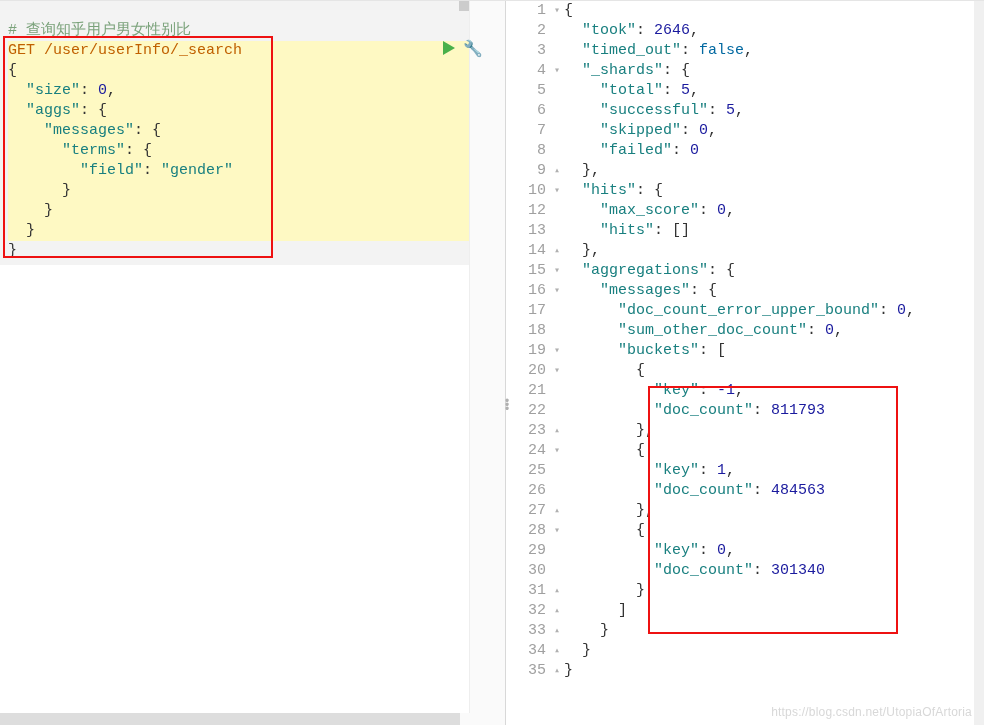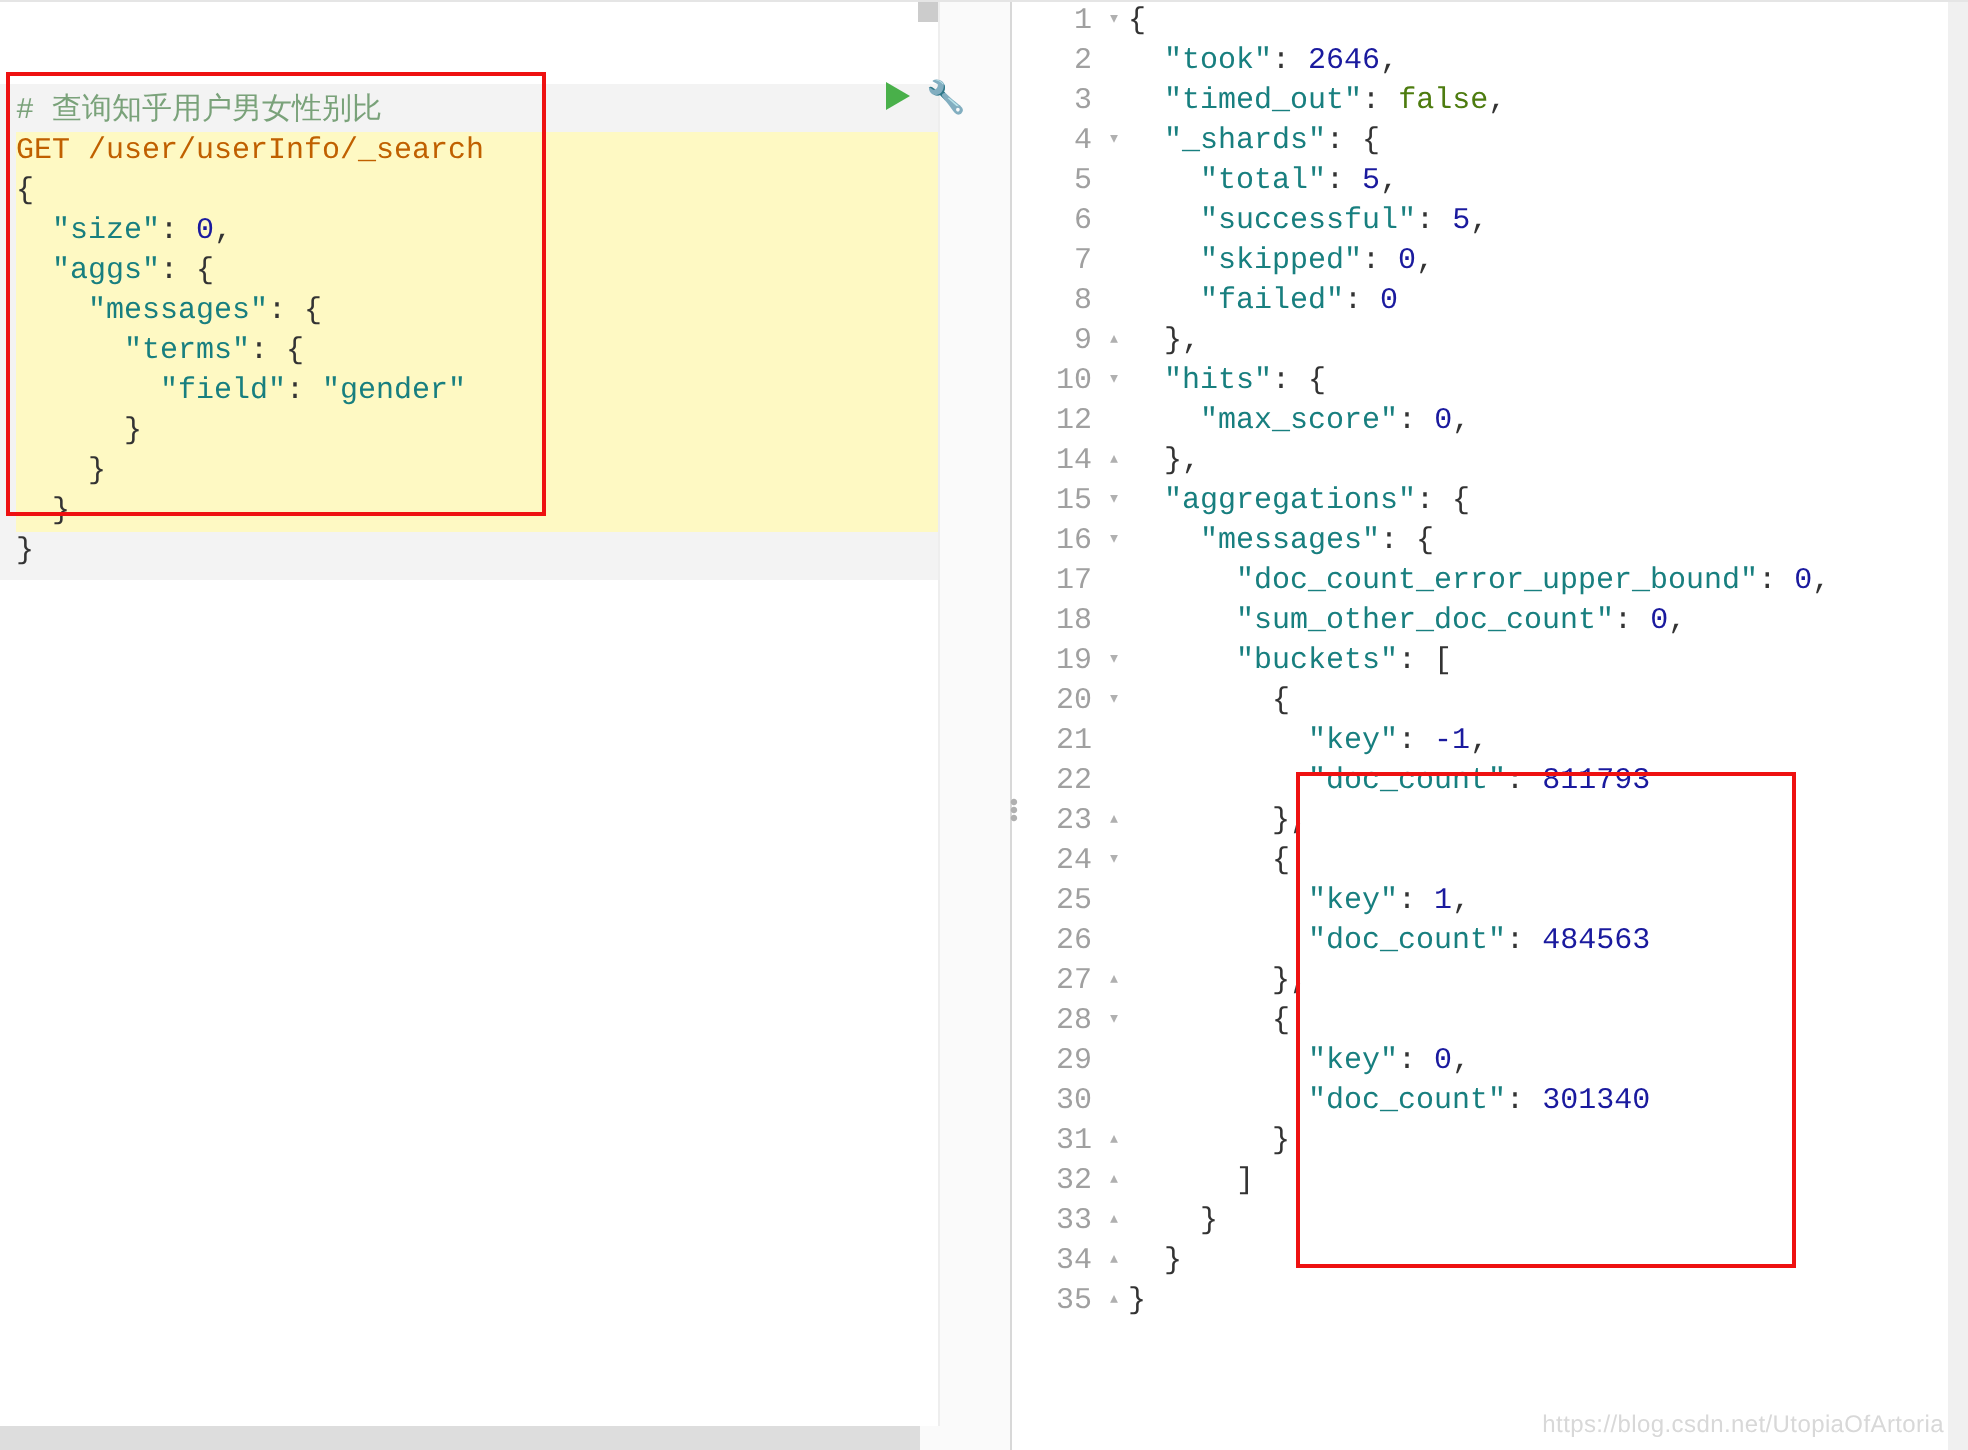--- a/index.html
+++ b/index.html
@@ -48,22 +48,21 @@
     position:absolute;
     top:0; bottom:0;
     right:0;
     width:36px;
     background:#fafafa;
     border-left:1px solid #eee;
   }
   .left-code, .right-code {
     white-space:pre;
     line-height:20px;
-    padding:4px 0 4px 8px;
-    margin-top:41px;
+    padding:20px 0 4px 8px;
   }
   .left-code {
     background:#f3f3f3;
   }
   .highlighted-line {
     background:#fef9c3;
   }
   .right-line {
     display:flex;
     line-height:20px;
@@ -80,21 +79,21 @@
     width:14px;
     color:#b0b0b0;
     font-size:10px;
     text-align:center;
     user-select:none;
   }
   .rl-code { white-space:pre; }
   .tok-key   { color:#187f7f; }
   .tok-str   { color:#187f7f; }
   .tok-num   { color:#1a1a9e; }
-  .tok-bool  { color:#4d7c0f; }
+  .tok-bool  { color:#0369a1; }
   .tok-req   { color:#c06000; }
   .comment   { color:#7aa27a; }
 
   .redbox1 {
     position:absolute;
     left:3px; top:36px;
     width:270px; height:222px;
     border:2px solid #e11;
     pointer-events:none;
   }
@@ -235,20 +234,25 @@
           <span class="rl-num">10</span>
           <span class="rl-fold">▾</span>
           <span class="rl-code">  <span class="tok-key">"hits"</span>: {</span>
         </div>
         <div class="right-line">
           <span class="rl-num">12</span>
           <span class="rl-fold"></span>
           <span class="rl-code">    <span class="tok-key">"max_score"</span>: <span class="tok-num">0</span>,</span>
         </div>
         <div class="right-line">
+          <span class="rl-num">13</span>
+          <span class="rl-fold"></span>
+          <span class="rl-code">    <span class="tok-key">"hits"</span>: []</span>
+        </div>
+        <div class="right-line">
           <span class="rl-num">14</span>
           <span class="rl-fold">▴</span>
           <span class="rl-code">  },</span>
         </div>
         <div class="right-line">
           <span class="rl-num">15</span>
           <span class="rl-fold">▾</span>
           <span class="rl-code">  <span class="tok-key">"aggregations"</span>: {</span>
         </div>
         <div class="right-line">

